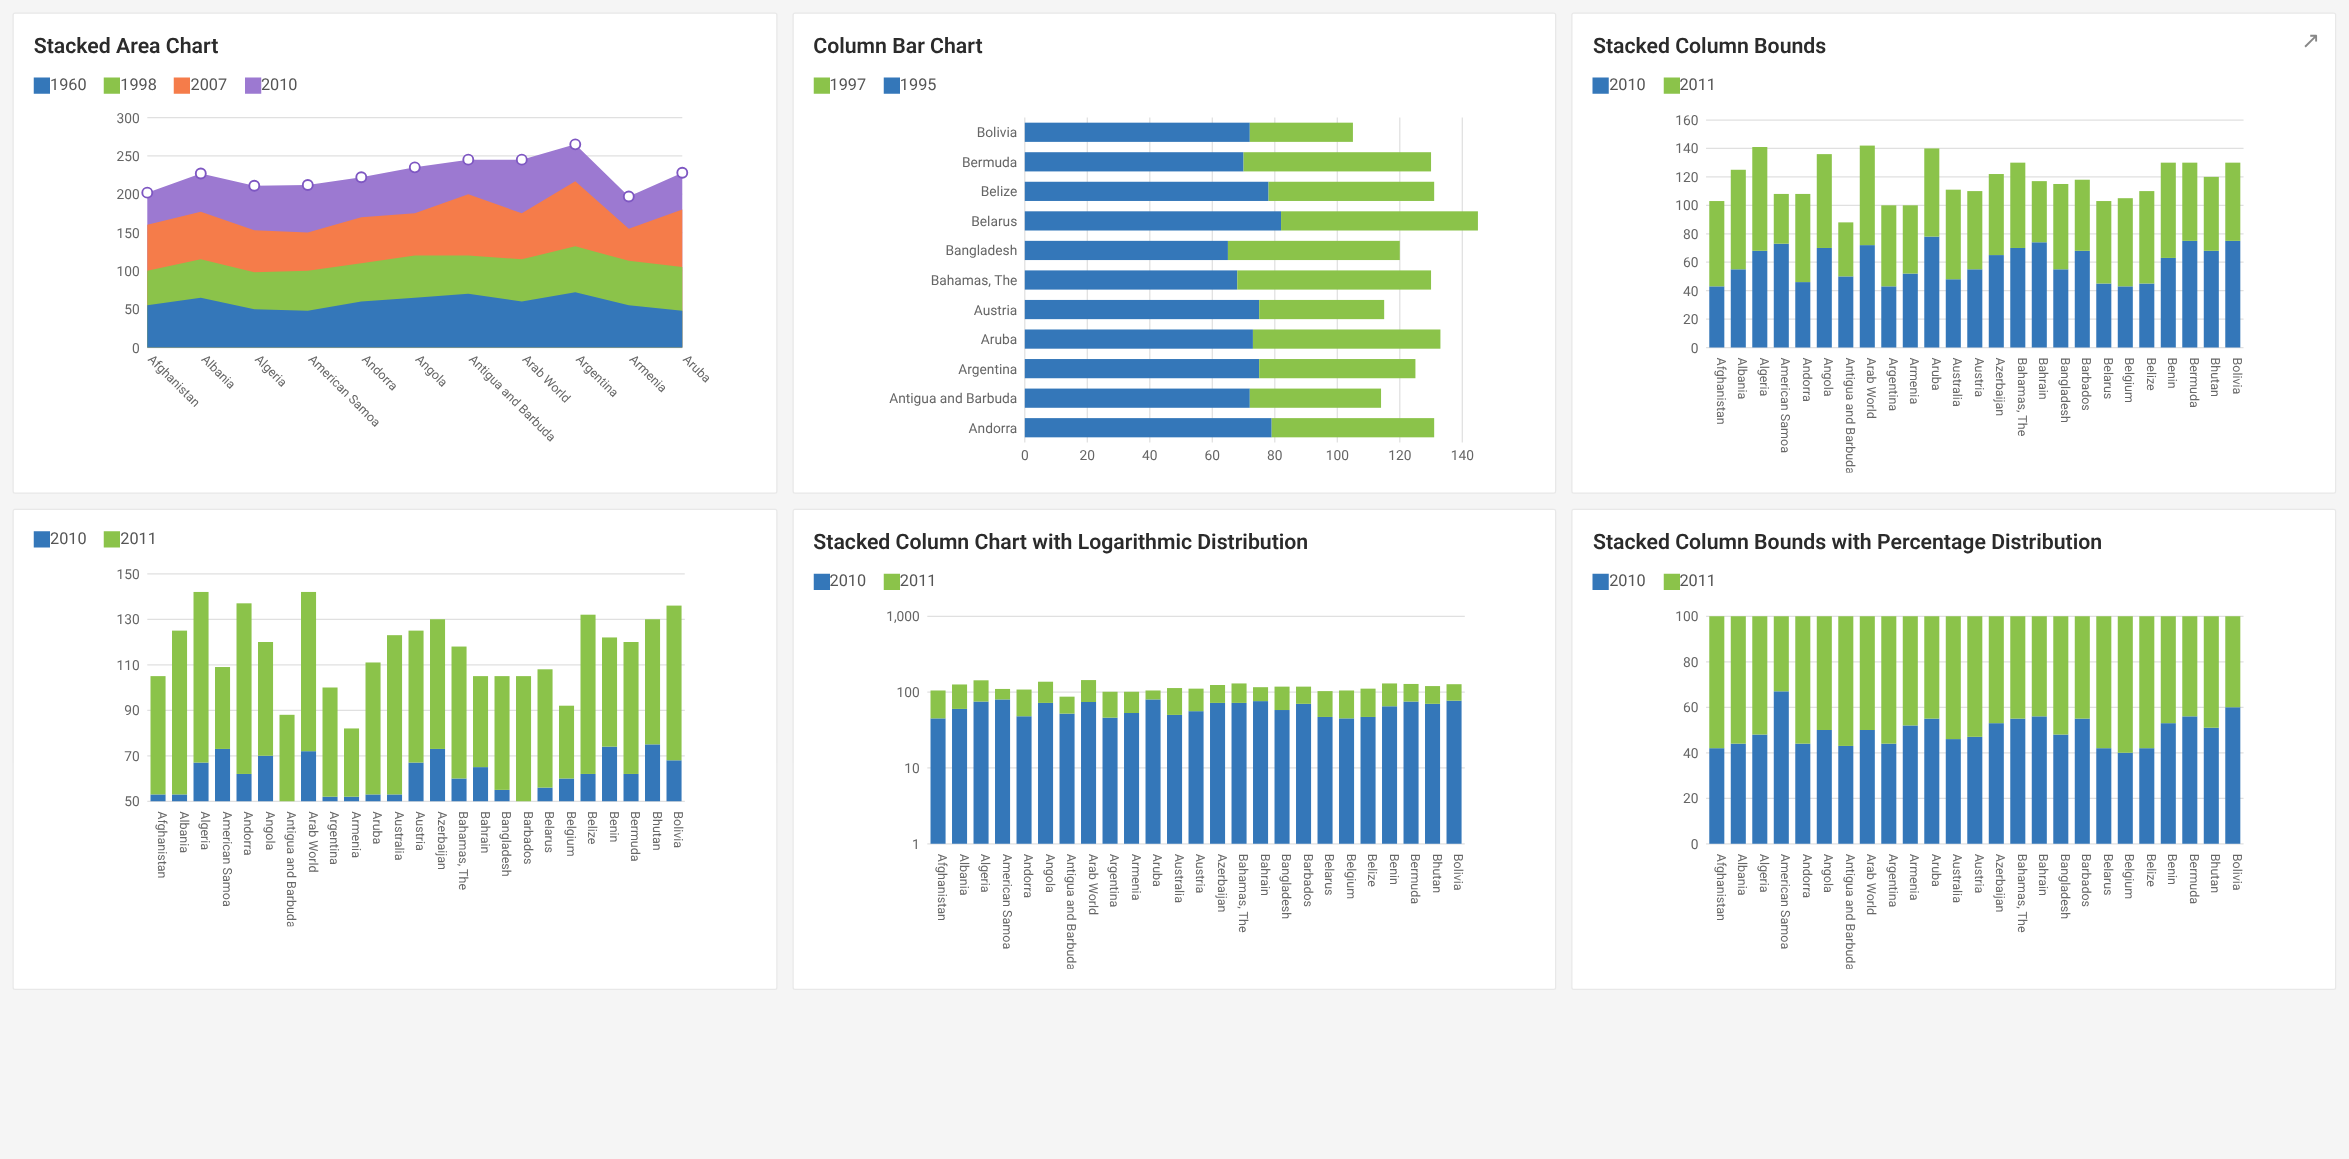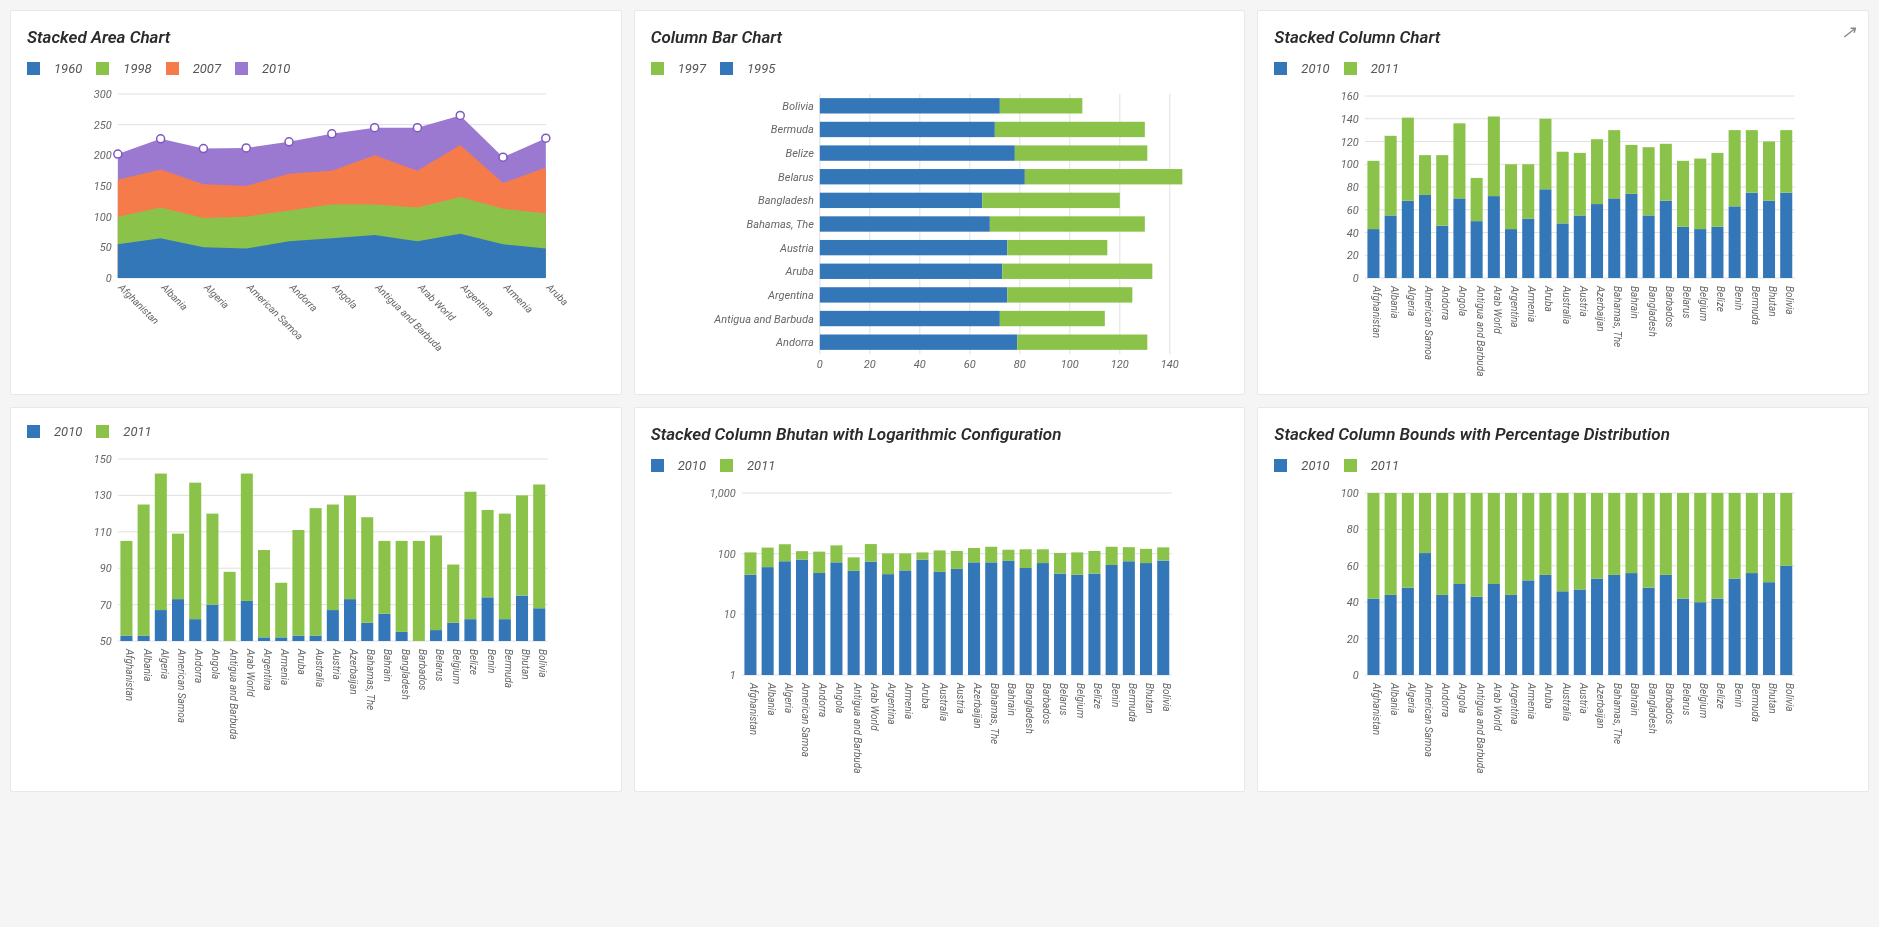--- a/index.html
+++ b/index.html
@@ -7,21 +7,20 @@
     margin: 0;
     font-family: -apple-system, BlinkMacSystemFont, "Segoe UI", Roboto, "Helvetica Neue", Arial, sans-serif;
     background: #f5f5f5;
     padding: 10px;
   }
   .grid {
     display: grid;
     grid-template-columns: repeat(3, 1fr);
     grid-template-rows: repeat(2, 1fr);
     gap: 12px;
-    font-style: italic;
   }
   .card {
     background: #fff;
     border: 1px solid #e8e8e8;
     border-radius: 2px;
     padding: 16px;
     position: relative;
   }
   .card-title {
     font-size: 17px;
@@ -30,21 +29,21 @@
     margin-bottom: 14px;
   }
   .legend {
     display: flex;
     flex-wrap: wrap;
     gap: 14px;
     font-size: 13px;
     margin-bottom: 12px;
     color: #555;
   }
-  .legend-item { display:flex; align-items:center; gap:14px; }
+  .legend-item { display:flex; align-items:center; gap:0; }
   .swatch { width:13px; height:13px; display:inline-block; }
   .maximize {
     position:absolute; top:10px; right:12px;
     font-size:18px; color:#888; cursor:pointer;
     user-select:none;
   }
   svg { display:block; }
   .axis-text { font-size: 11px; fill:#666; }
   .cat-text { font-size: 10px; fill:#666; }
   .gridline { stroke:#e0e0e0; stroke-width:1; }
@@ -179,21 +178,21 @@
         <rect x="300" y="222.86363636363635" width="105" height="15.363636363636365" fill="#8bc34a"></rect>
         <text x="114" y="234.54545454545453" text-anchor="end" class="axis-text">Antigua and Barbuda</text>
         <rect x="120" y="246.5" width="197.5" height="15.363636363636365" fill="#3477b9"></rect>
         <rect x="317.5" y="246.5" width="130" height="15.363636363636365" fill="#8bc34a"></rect>
         <text x="114" y="258.1818181818182" text-anchor="end" class="axis-text">Andorra</text>
       </svg>
   </div>
 
   <div class="card">
     <span class="maximize">↗</span>
-    <div class="card-title">Stacked Column Chart</div>
+    <div class="card-title">Stacked Column Bounds</div>
     <div class="legend">
       <span class="legend-item">
           <span class="swatch" style="background:#3477b9"></span>
           <span>2010</span>
         </span>
       <span class="legend-item">
           <span class="swatch" style="background:#8bc34a"></span>
           <span>2011</span>
         </span>
     </div>
@@ -390,21 +389,21 @@
         <rect x="440.17999999999995" y="144.5" width="12.04" height="45.5" fill="#3477b9"></rect>
         <rect x="440.17999999999995" y="44.400000000000006" width="12.04" height="100.1" fill="#8bc34a"></rect>
         <text x="446.2" y="198" transform="rotate(90 446.2 198)" class="cat-text" text-anchor="start">Bhutan</text>
         <rect x="457.37999999999994" y="157.24" width="12.04" height="32.75999999999999" fill="#3477b9"></rect>
         <rect x="457.37999999999994" y="33.47999999999999" width="12.04" height="123.76000000000002" fill="#8bc34a"></rect>
         <text x="463.4" y="198" transform="rotate(90 463.4 198)" class="cat-text" text-anchor="start">Bolivia</text>
       </svg>
   </div>
 
   <div class="card">
-    <div class="card-title">Stacked Column Bhutan with Logarithmic Configuration</div>
+    <div class="card-title">Stacked Column Chart with Logarithmic Distribution</div>
     <div class="legend">
       <span class="legend-item">
           <span class="swatch" style="background:#3477b9"></span>
           <span>2010</span>
         </span>
       <span class="legend-item">
           <span class="swatch" style="background:#8bc34a"></span>
           <span>2011</span>
         </span>
     </div>

